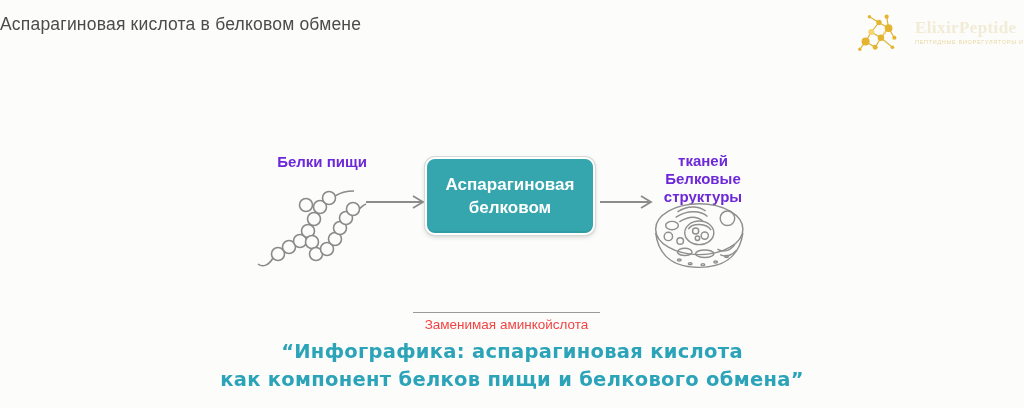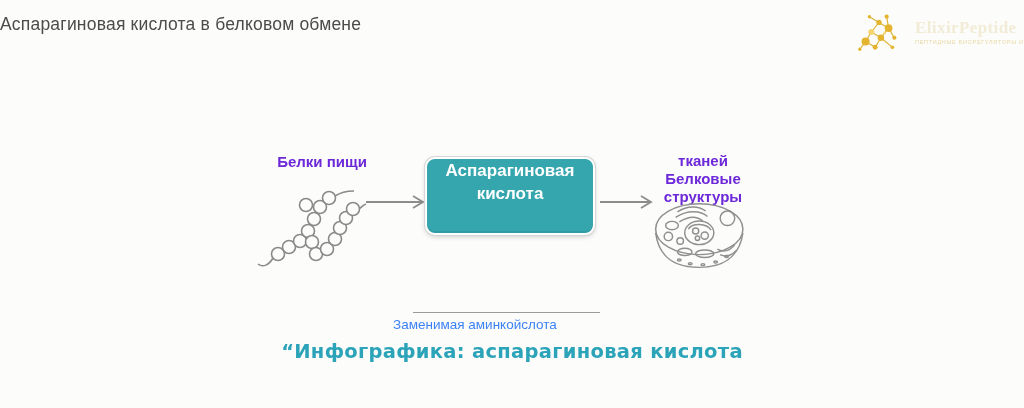--- a/index.html
+++ b/index.html
@@ -40,33 +40,33 @@
   .illus-chain{top:178px;left:256px;}
   .illus-cell{top:192px;left:652px;}
   .arrow{position:absolute;}
   .arrow-1{top:194px;left:364px;}
   .arrow-2{top:194px;left:598px;}
   .acid-box{
     position:absolute;top:157px;left:425px;width:170px;height:78px;
     background:#35a6ae;border:2px solid #ffffff;border-radius:10px;
     box-sizing:border-box;
     box-shadow:0 0 0 1px #d7d7d7, 0 2px 5px rgba(0,0,0,0.18), inset 0 -2px 0 rgba(0,0,0,0.06);
-    display:flex;flex-direction:column;align-items:center;
+    display:flex;flex-direction:column;align-items:center;justify-content:center;
   }
   .acid-box .box-line{
     color:#ffffff;font-size:17px;font-weight:700;line-height:23px;text-align:center;
   }
   
   .divider{
     position:absolute;top:312px;left:413px;width:187px;height:0;
     border-top:1px solid #9a9a9a;
   }
   .footnote{
     position:absolute;top:317px;left:393px;width:227px;
-    font-size:13.5px;color:#3b82f6;font-weight:400;
+    text-align:center;font-size:13.5px;color:#ef4444;font-weight:400;
   }
   
   .caption{
     position:absolute;left:0;width:100%;text-align:center;
     font-weight:800;font-size:19.5px;letter-spacing:0.3px;color:#2ba3b8;
     font-family:"DejaVu Sans", sans-serif;
   }
   .caption-1{top:340px;}
   .caption-2{top:368px;}
   svg{display:block;}
@@ -149,21 +149,21 @@
 
   <div class="arrow arrow-1">
     <svg width="66" height="16" viewBox="0 0 66 16">
       <line x1="2" y1="8" x2="58" y2="8" stroke="#8c8c8c" stroke-width="1.8"></line>
       <polyline points="49,2 59,8 49,14" fill="none" stroke="#8c8c8c" stroke-width="1.8"></polyline>
     </svg>
   </div>
 
   <div class="acid-box">
     <span class="box-line">Аспарагиновая</span>
-    <span class="box-line">кислота</span>
+    <span class="box-line">белковом</span>
   </div>
 
   <div class="arrow arrow-2">
     <svg width="60" height="16" viewBox="0 0 60 16">
       <line x1="2" y1="8" x2="52" y2="8" stroke="#8c8c8c" stroke-width="1.8"></line>
       <polyline points="43,2 53,8 43,14" fill="none" stroke="#8c8c8c" stroke-width="1.8"></polyline>
     </svg>
   </div>
 
   <div class="flow-label label-right">
@@ -197,14 +197,15 @@
         <ellipse cx="70" cy="76" rx="2" ry="1.1"></ellipse>
         <ellipse cx="82" cy="70" rx="2" ry="1.1"></ellipse>
       </g>
     </svg>
   </div>
 
   <div class="divider"></div>
   <div class="footnote">Заменимая аминкойслота</div>
 
   <div class="caption caption-1">“Инфографика: аспарагиновая кислота</div>
+  <div class="caption caption-2">как компонент белков пищи и белкового обмена”</div>
 
 </div>
 
 </body></html>

